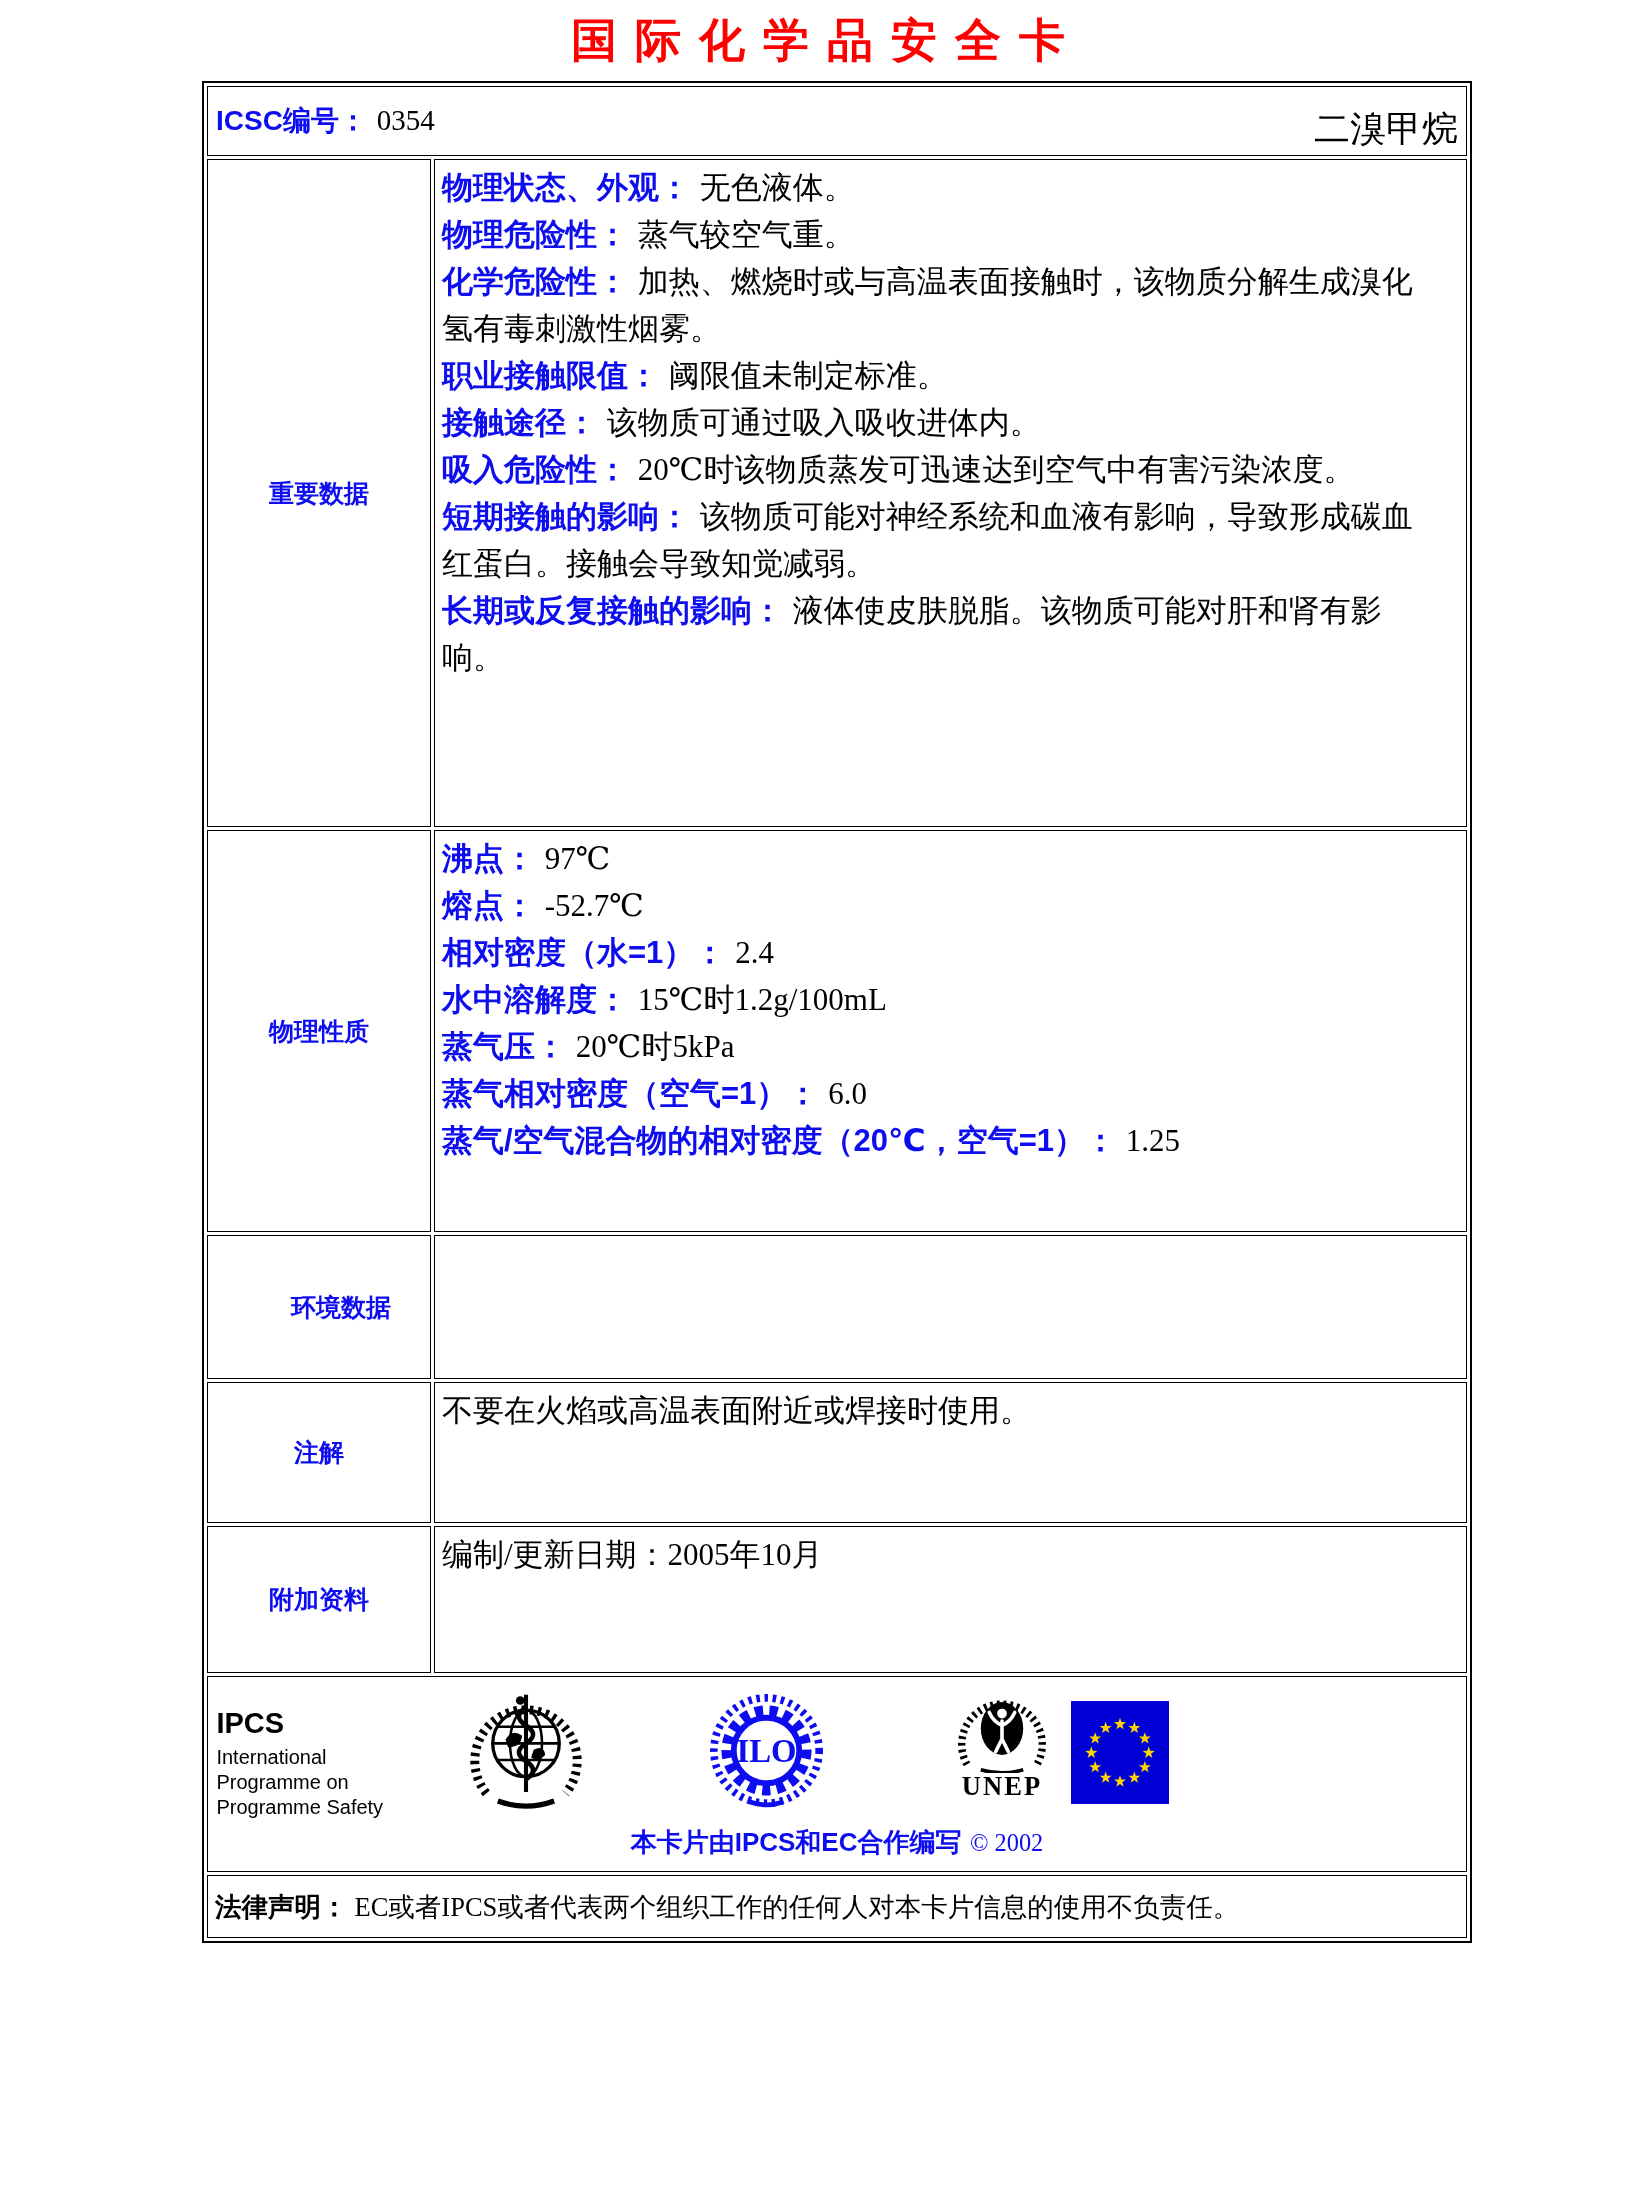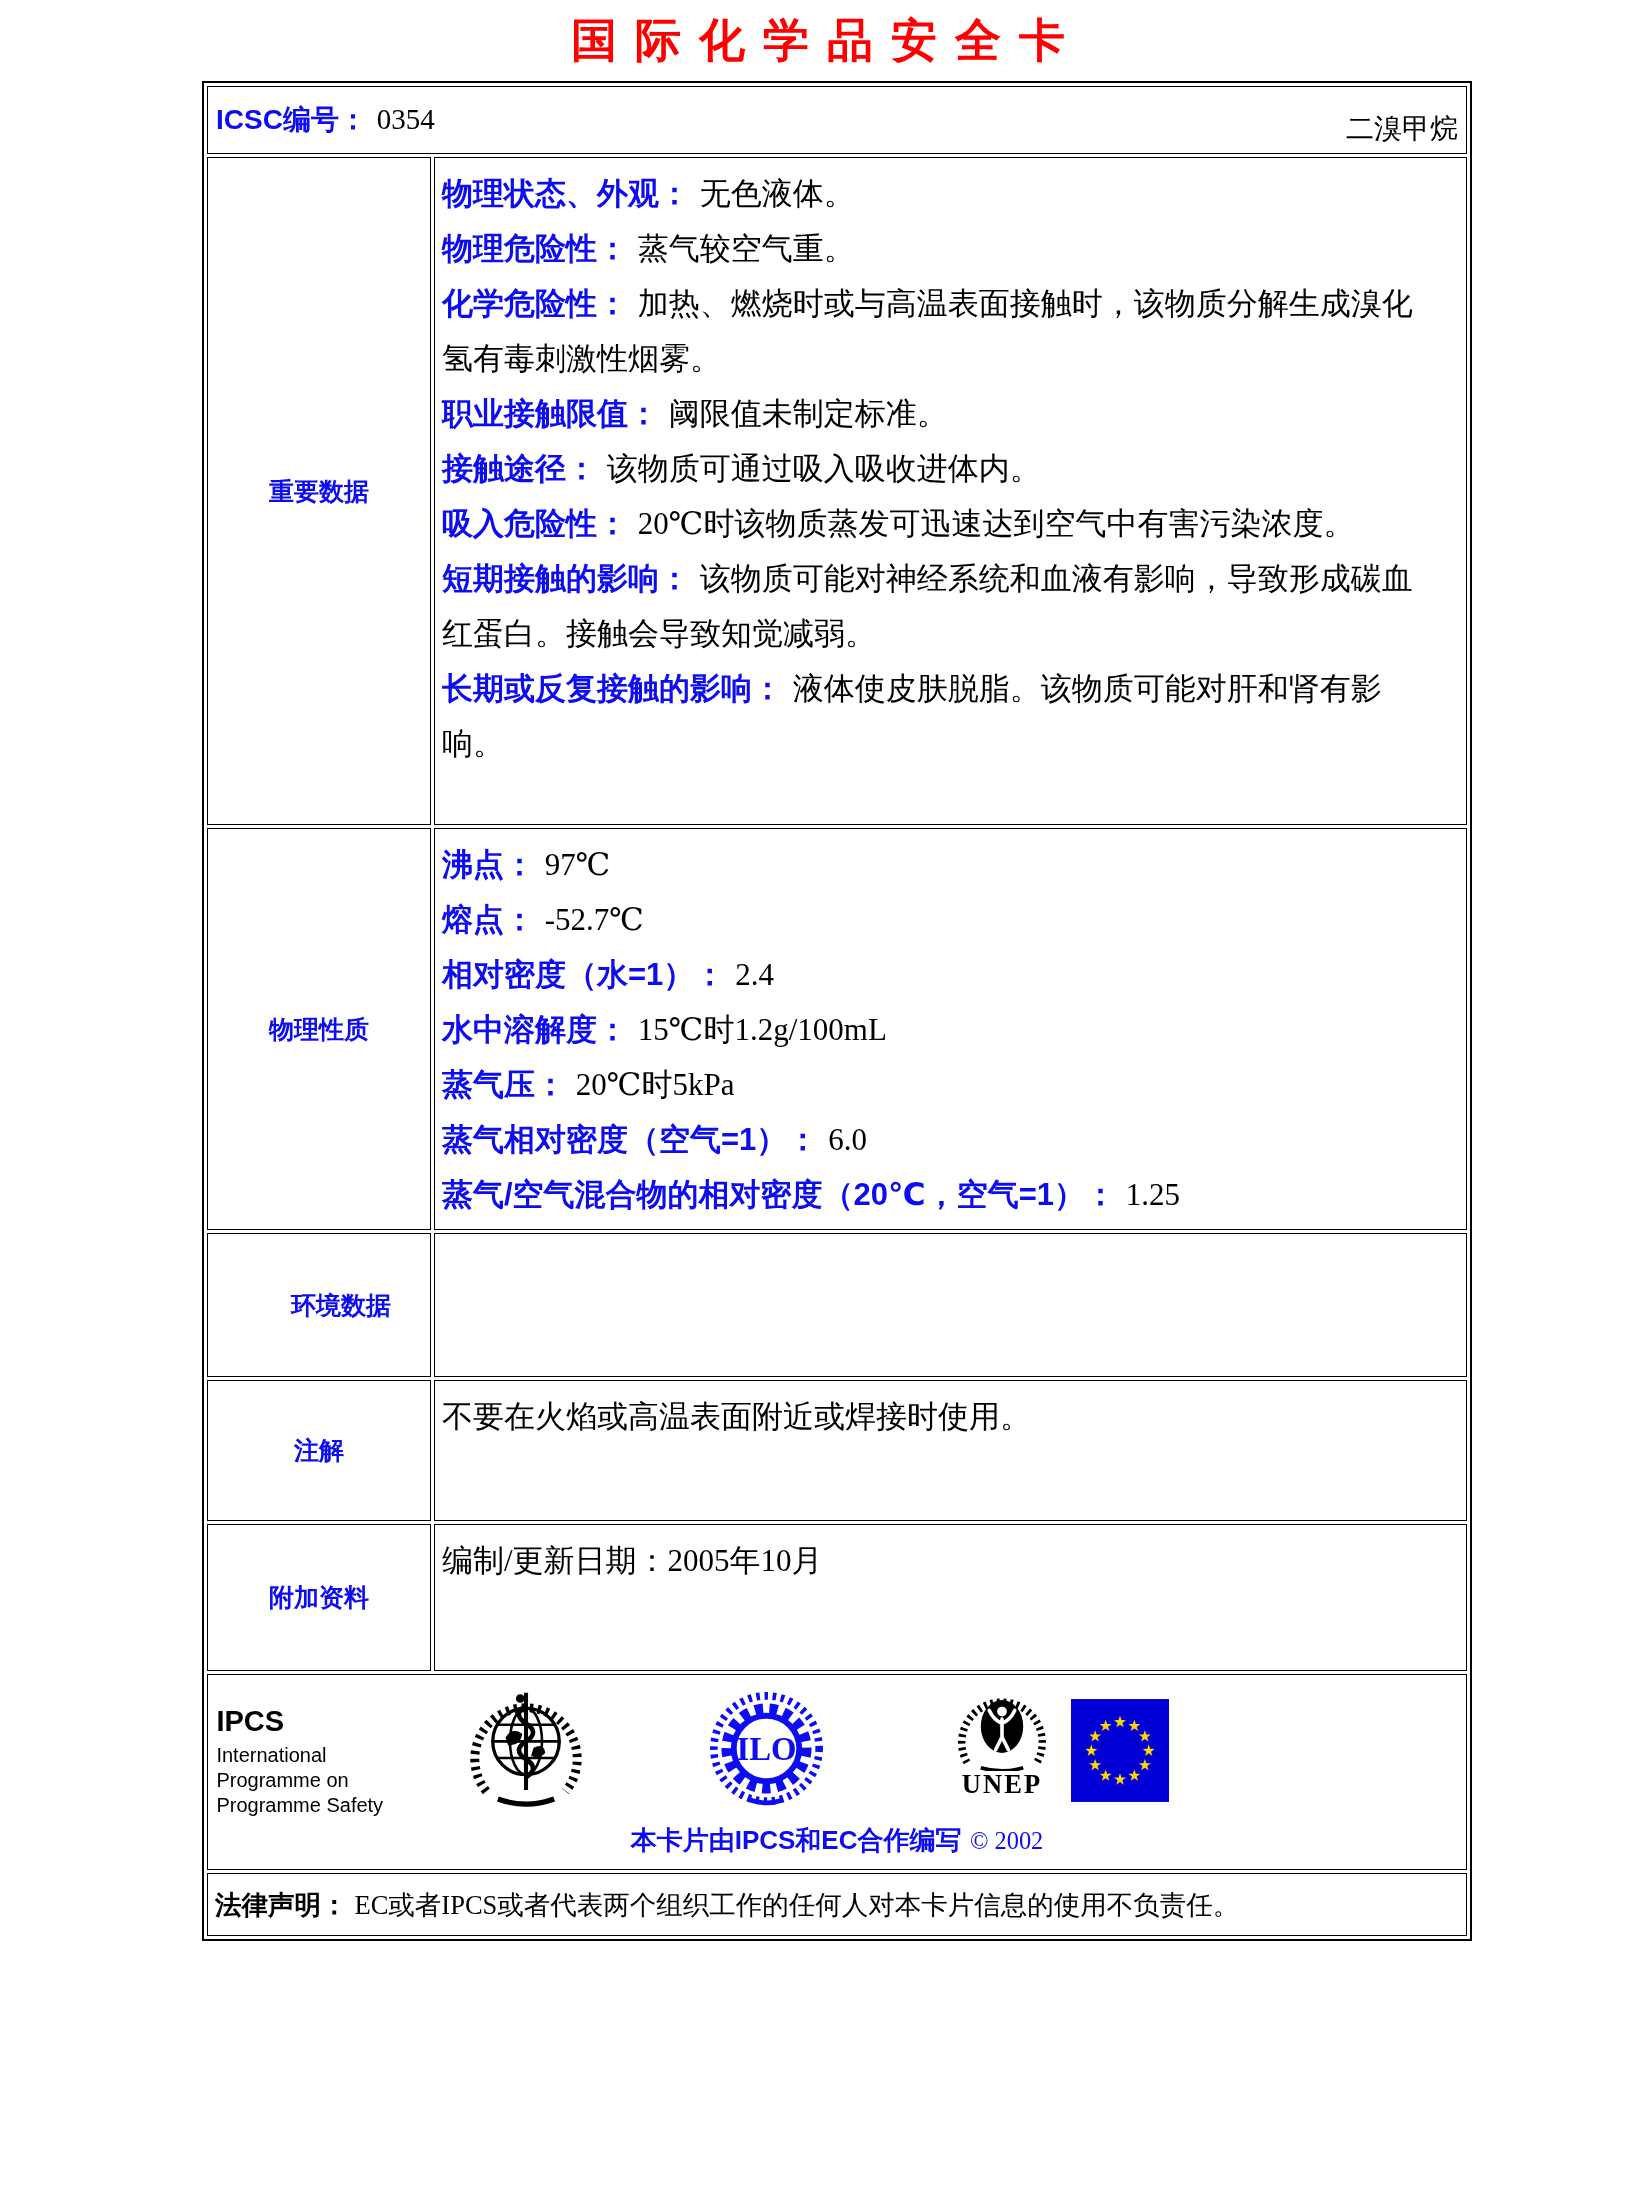--- a/index.html
+++ b/index.html
@@ -14,31 +14,31 @@
   .title{position:absolute;left:192px;top:15.4px;width:1270px;text-align:center;
          font-family:"Liberation Sans","DejaVu Sans",sans-serif;font-weight:bold;
          font-size:46px;line-height:50px;letter-spacing:18px;color:var(--title-red);}
   table.card{position:absolute;left:202px;top:81px;width:1270px;
              border:2.8px solid #000;border-collapse:separate;border-spacing:3.5px;background:#fff;}
   td{border:1.4px solid #000;background:#fff;}
   td.lbl{width:176px;text-align:center;vertical-align:middle;
          color:var(--accent-blue);font-family:"Liberation Sans","DejaVu Sans",sans-serif;
          font-weight:bold;font-size:25px;}
   td.content{vertical-align:top;padding:4.2px 8.4px 0 7px;font-size:31px;line-height:47px;}
-  .line{white-space:nowrap;margin-top:8px;}
+  .line{white-space:nowrap;}
   .k{color:var(--accent-blue);font-family:"Liberation Sans","DejaVu Sans",sans-serif;
      font-weight:bold;margin-right:9.8px;}
   .k:empty{margin-right:0;}
   .v{font-family:"Liberation Serif","DejaVu Serif",serif;color:#000;}
   .hdr-inner{display:flex;justify-content:space-between;align-items:center;
              height:100%;padding:0 7px;}
   .hk{color:var(--accent-blue);font-family:"Liberation Sans","DejaVu Sans",sans-serif;
       font-weight:bold;font-size:28px;}
   .hv{font-size:29px;margin-left:9.8px;}
-  .chem{font-size:28px;margin-top:17px;}
+  .chem{font-size:36px;margin-top:17px;}
   td.footer-cell{position:relative;height:192px;}
   .ipcs-block{position:absolute;left:8.4px;top:28px;
               font-family:"Liberation Sans","DejaVu Sans",sans-serif;line-height:1.25;}
   .ipcs-title{font-weight:bold;font-size:29px;margin-bottom:4.2px;}
   .ipcs-sub{font-size:20px;}
   .logo{position:absolute;}
   .who-logo{left:254px;top:5.6px;}
   .ilo-logo{left:500px;top:15.4px;}
   .unep-block{left:741px;top:11px;text-align:center;}
   .unep-label{font-family:"Liberation Serif","DejaVu Serif",serif;font-weight:bold;

